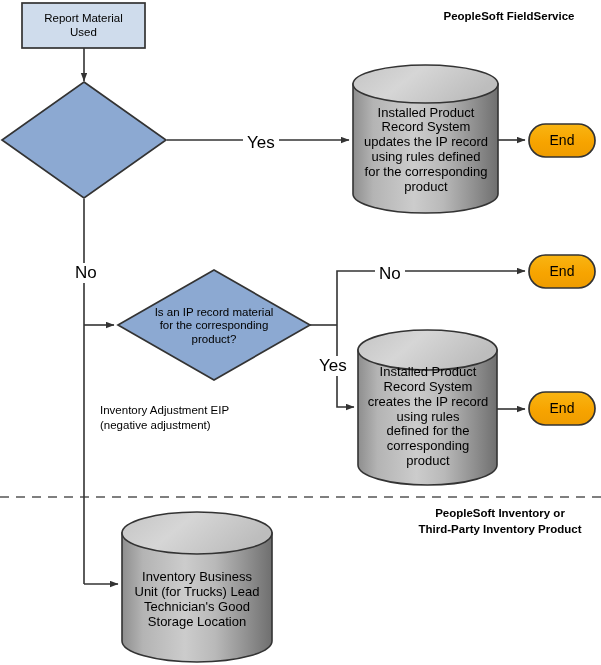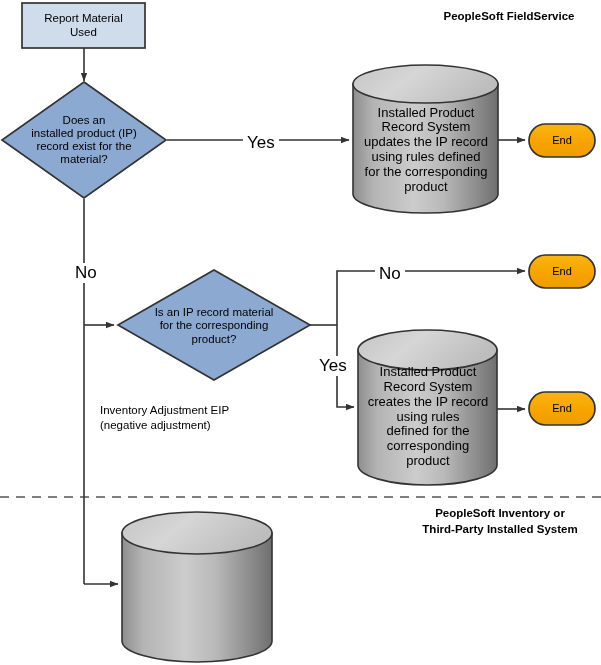--- a/index.html
+++ b/index.html
@@ -46,21 +46,21 @@
     font-weight: bold;
     font-size: 11.5px;
     color: #000000;
     text-align: center;
     line-height: 1.35;
     white-space: nowrap;
   }
   .proc-label { font-size: 11.5px; border-radius: 10px; }
   .dec-label  { font-size: 11.5px; }
   .db-label   { font-size: 13px; }
-  .end-label  { font-size: 11px; }
+  .end-label  { font-size: 14px; }
   .flow-note  { font-size: 11.5px; line-height: 1.3; }
 </style>
 </head>
 <body>
 
 <div id="canvas">
 
   <svg class="layer" viewBox="0 0 601 665">
     <defs>
       <marker id="arrow" markerWidth="9" markerHeight="9" refX="8" refY="3.2" orient="auto" markerUnits="userSpaceOnUse">
@@ -132,38 +132,30 @@
     <rect x="529" y="255" width="66" height="33" rx="16.5" ry="16.5" fill="url(#pillFill)" stroke="#333333" stroke-width="1.7"></rect>
     <rect x="529" y="392" width="66" height="33" rx="16.5" ry="16.5" fill="url(#pillFill)" stroke="#333333" stroke-width="1.7"></rect>
   </svg>
 
   <div class="swim-title" style="left:424px; top:9px; width:170px;">
     <span>PeopleSoft FieldService</span>
   </div>
 
   <div class="swim-title" style="left:400px; top:506px; width:200px;">
     <span>PeopleSoft Inventory or</span><br>
-    <span>Third-Party Installed System</span>
+    <span>Third-Party Inventory Product</span>
   </div>
 
   <div class="node-text proc-label" style="left:24px; top:4px; width:119px; height:43px;">
     <div>
       <span>Report Material</span><br>
       <span>Used</span>
     </div>
   </div>
 
-  <div class="node-text dec-label" style="left:4px; top:105px; width:160px; height:70px;">
-    <div>
-      <span>Does an</span><br>
-      <span>installed product (IP)</span><br>
-      <span>record exist for the</span><br>
-      <span>material?</span>
-    </div>
-  </div>
 
   <div class="node-text dec-label" style="left:130px; top:299px; width:168px; height:54px;">
     <div>
       <span>Is an IP record material</span><br>
       <span>for the corresponding</span><br>
       <span>product?</span>
     </div>
   </div>
 
   <div class="node-text db-label" style="left:354px; top:96px; width:144px; height:108px;">
@@ -182,20 +174,28 @@
       <span>Installed Product</span><br>
       <span>Record System</span><br>
       <span>creates the IP record</span><br>
       <span>using rules</span><br>
       <span>defined for the</span><br>
       <span>corresponding</span><br>
       <span>product</span>
     </div>
   </div>
 
+  <div class="node-text db-label" style="left:122px; top:562px; width:150px; height:76px;">
+    <div>
+      <span>Inventory Business</span><br>
+      <span>Unit (for Trucks) Lead</span><br>
+      <span>Technician's Good</span><br>
+      <span>Storage Location</span>
+    </div>
+  </div>
 
   <div class="node-text end-label" style="left:529px; top:124px; width:66px; height:33px;">
     <span>End</span>
   </div>
   <div class="node-text end-label" style="left:529px; top:255px; width:66px; height:33px;">
     <span>End</span>
   </div>
   <div class="node-text end-label" style="left:529px; top:392px; width:66px; height:33px;">
     <span>End</span>
   </div>

